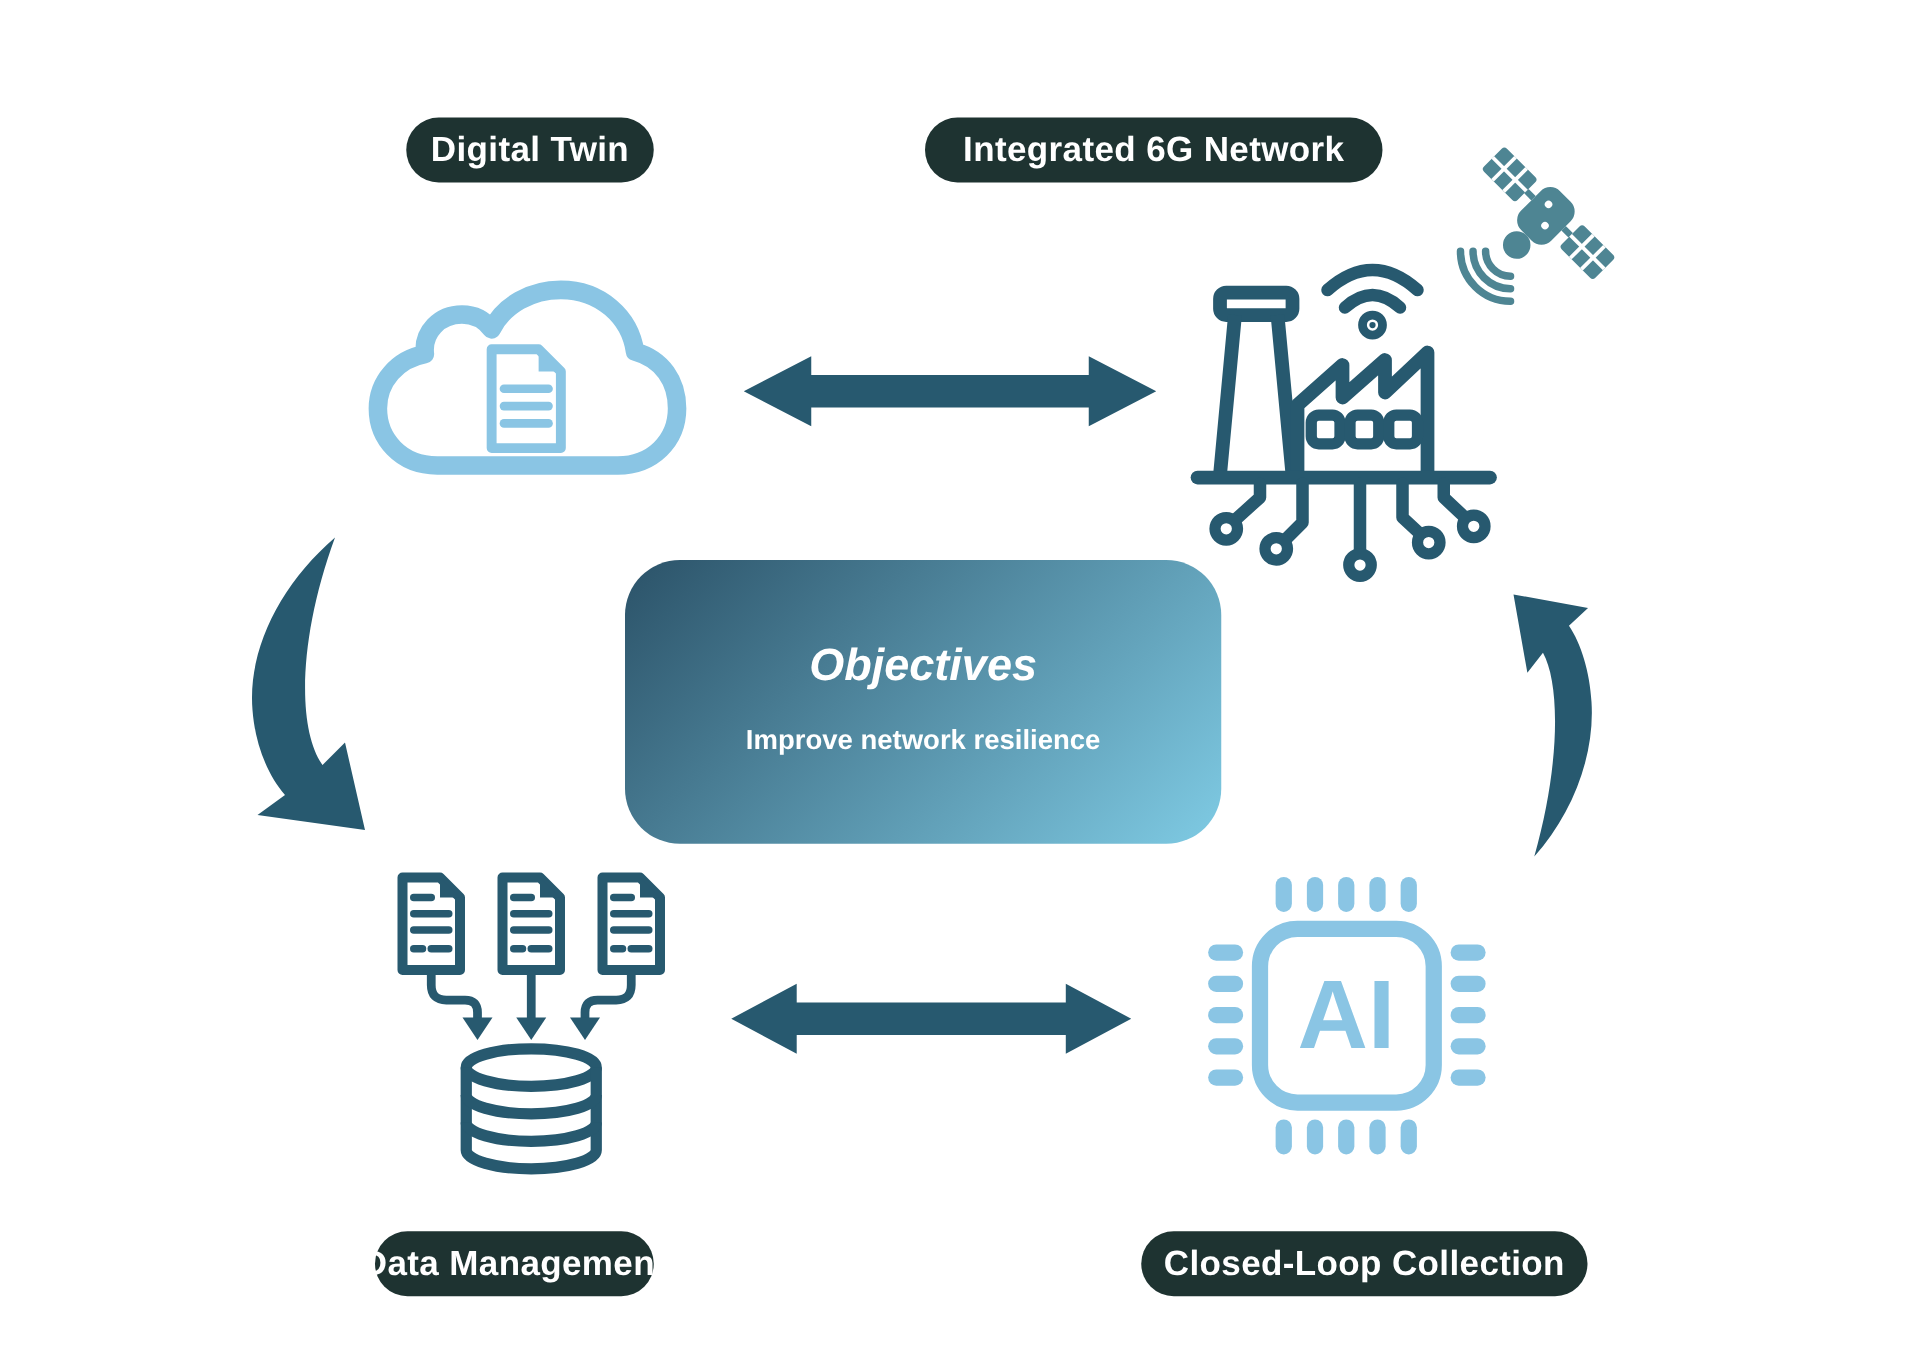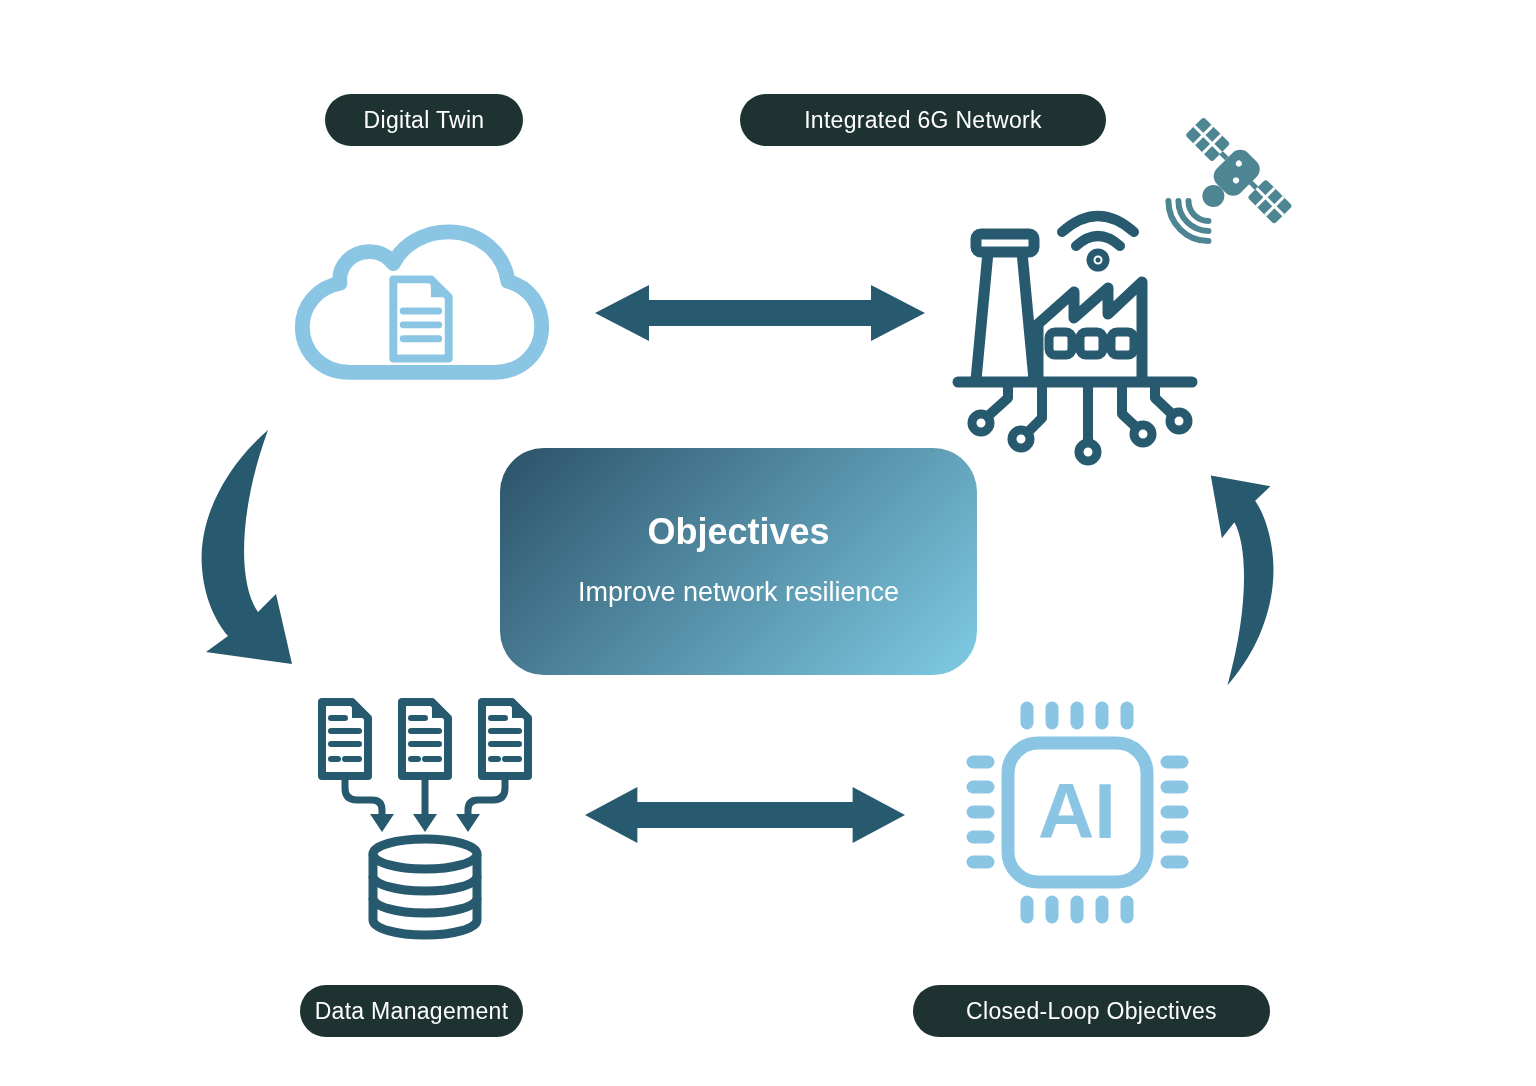--- a/index.html
+++ b/index.html
@@ -5,21 +5,21 @@
   html,body{margin:0;padding:0;background:#fff;}
   .canvas{
     position:relative;width:1536px;height:1086px;background:var(--background,#fff);
     font-family:"Liberation Sans",sans-serif;overflow:hidden;
   }
   .pill{
     position:absolute;height:52px;border-radius:27px;background:var(--pill-bg,#1e3331);
     display:flex;align-items:center;justify-content:center;
   }
   .pill span{
-    color:var(--pill-text,#fff);font-weight:normal;font-size:23px;letter-spacing:.3px;white-space:nowrap;text-align:center;
+    color:var(--pill-text,#fff);font-weight:bold;font-size:28px;letter-spacing:.3px;white-space:nowrap;text-align:center;
   }
   .pill-digital-twin{left:325px;top:94px;width:198px;}
   .pill-integrated{left:740px;top:94px;width:366px;}
   .pill-data-collection{left:300px;top:985px;width:223px;}
   .pill-closed-loop{left:913px;top:985px;width:357px;}
 
   .icon-box{position:absolute;}
   .cloud-box{left:282px;top:222px;width:278px;height:180px;}
   .factory-box{left:950px;top:196px;width:250px;height:262px;}
   .satellite-box{left:1166px;top:102px;width:140px;height:140px;}
@@ -31,22 +31,22 @@
   .arrow-left-curve{left:172px;top:428px;width:150px;height:240px;}
   .arrow-right-curve{left:1190px;top:472px;width:104px;height:215px;}
   .arrow-right-curve svg{transform:rotate(180deg);}
 
   .objectives{
     position:absolute;left:500px;top:448px;width:477px;height:227px;border-radius:44px;
     background:linear-gradient(135deg,var(--gradient-start,#2b5268) 0%,var(--gradient-end,#7fcbe4) 100%);
     display:flex;flex-direction:column;align-items:center;justify-content:center;
     text-align:center;color:#fff;
   }
-  .objectives h2{margin:0 0 19px 0;font-size:36px;font-weight:bold;}
-  .objectives .obj-item{font-size:27px;font-weight:normal;line-height:40px;}
+  .objectives h2{margin:0 0 19px 0;font-size:36px;font-weight:bold;font-style:italic;}
+  .objectives .obj-item{font-size:22px;font-weight:bold;line-height:40px;}
 
   
   .st-dark{stroke:var(--dark-blue,#27596f);fill:none;}
   .fl-dark{fill:var(--dark-blue,#27596f);}
   .st-light{stroke:var(--light-blue,#8ac5e4);fill:none;}
   .fl-light{fill:var(--light-blue,#8ac5e4);}
   .st-teal{stroke:var(--satellite-teal,#4e8593);fill:none;}
   .fl-teal{fill:var(--satellite-teal,#4e8593);}
   .st-white{stroke:#ffffff;fill:none;}
   .fl-white{fill:#ffffff;}
@@ -60,21 +60,21 @@
   <div class="pill pill-digital-twin">
     <span>Digital Twin</span>
   </div>
   <div class="pill pill-integrated">
     <span>Integrated 6G Network</span>
   </div>
   <div class="pill pill-data-collection">
     <span>Data Management</span>
   </div>
   <div class="pill pill-closed-loop">
-    <span>Closed-Loop Objectives</span>
+    <span>Closed-Loop Collection</span>
   </div>
 
   <div class="icon-box cloud-box">
     <svg width="278" height="180" viewBox="0 0 280 182">
       <path class="st-light" stroke-width="15" stroke-linejoin="round" stroke-linecap="round" d="M 68 152 C 38 152 20 130 20 106 C 20 84 36 66 58 62 C 56 44 70 30 88 30 C 98 30 106 34 112 42 C 122 22 144 10 168 10 C 200 10 224 32 228 60 C 250 66 262 84 262 106 C 262 132 242 152 214 152 Z"></path>
       <path class="st-light" stroke-width="8" stroke-linejoin="round" d="M 112 58 L 150 58 L 168 76 L 168 138 L 112 138 Z"></path>
       <path class="fl-light" d="M 150 58 L 150 76 L 168 76 Z"></path>
       <g class="st-light" stroke-width="7" stroke-linecap="round">
         <line x1="122" y1="90" x2="158" y2="90"></line>
         <line x1="122" y1="104" x2="158" y2="104"></line>

